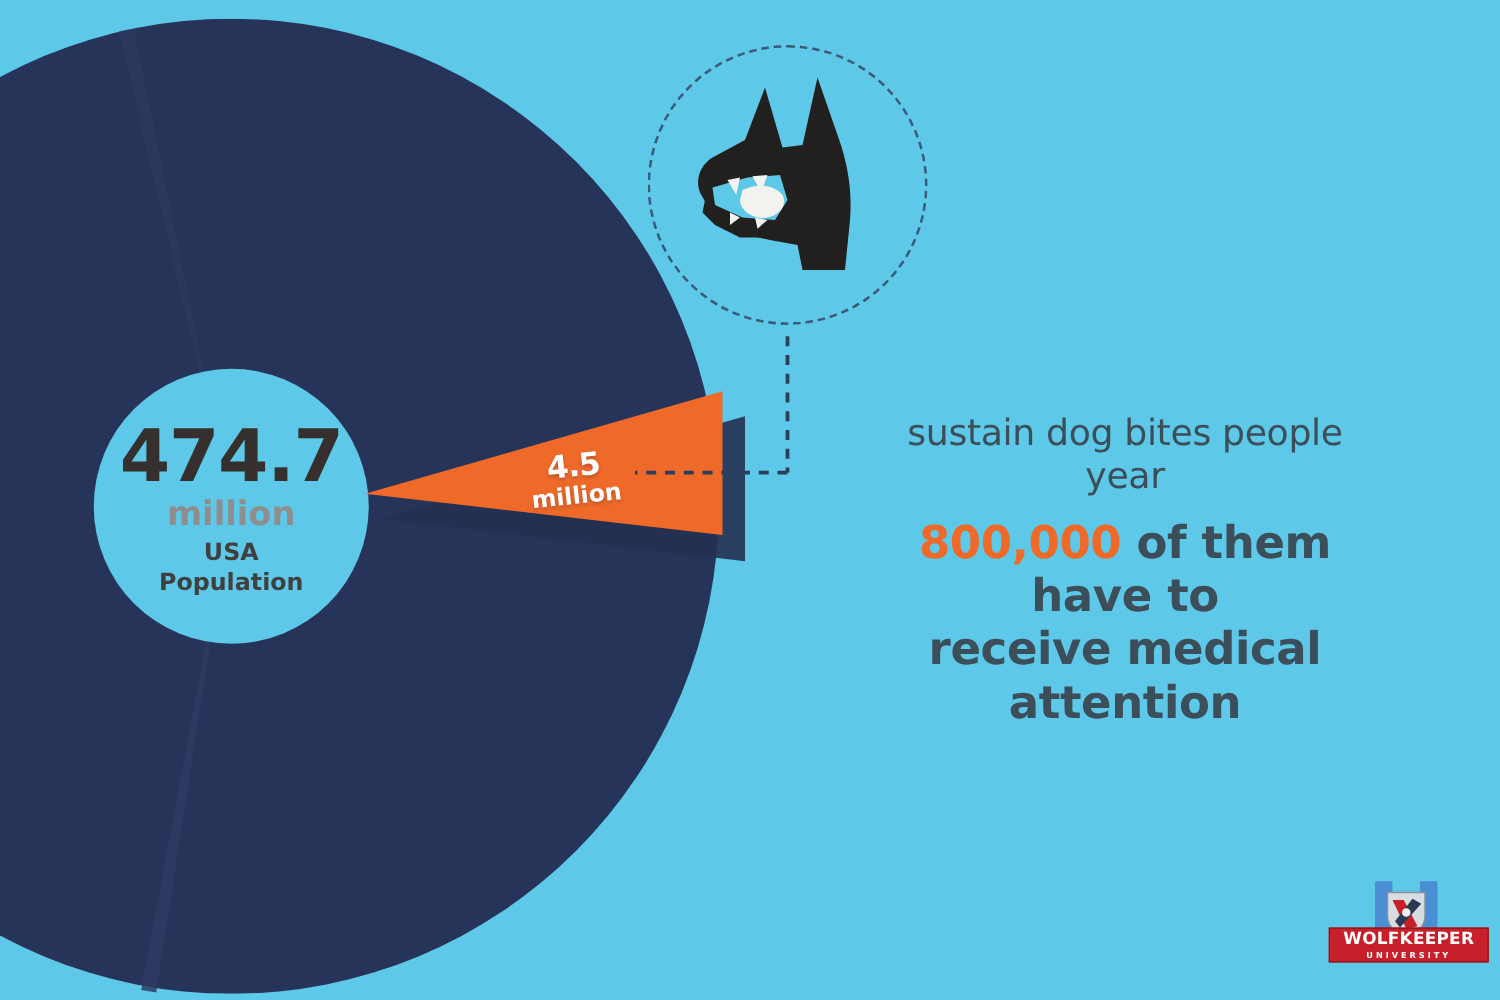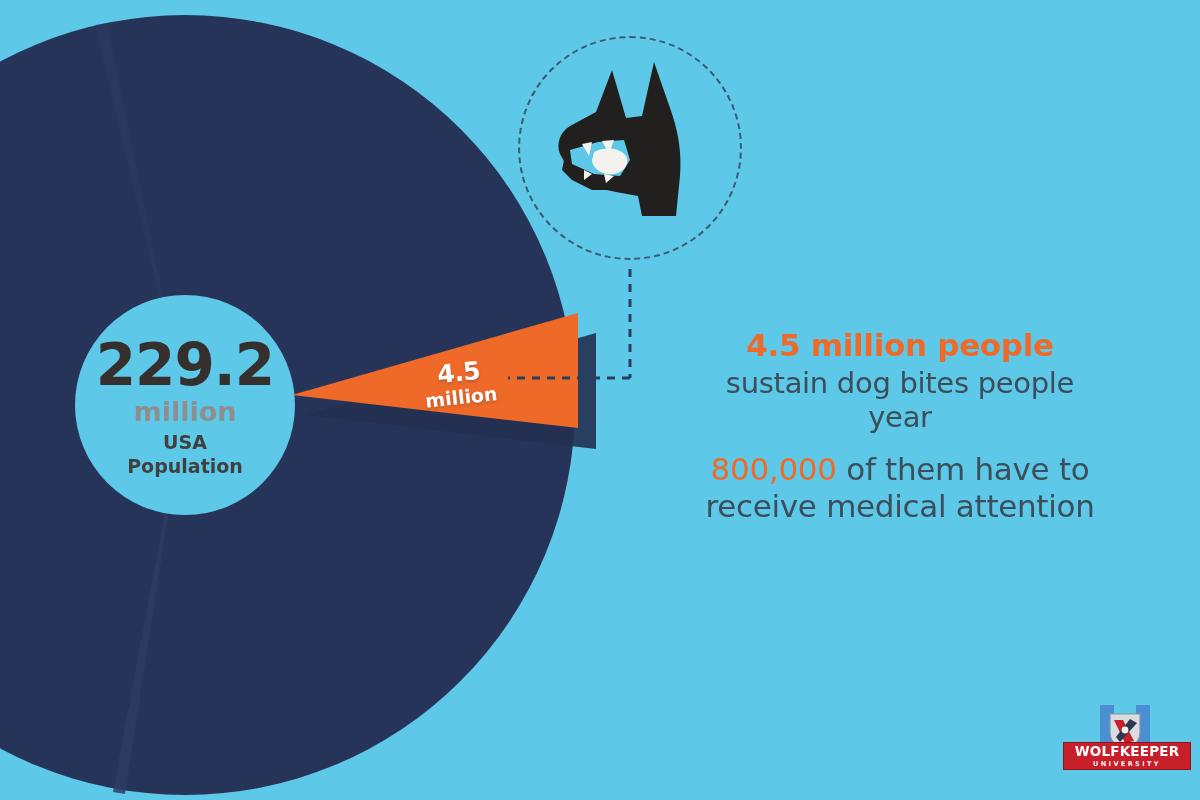--- a/index.html
+++ b/index.html
@@ -130,22 +130,22 @@
   }
   #stat-text .subline {
     font-size: 29px;
     font-weight: 400;
     color: #3c4e59;
     letter-spacing: -0.3px;
     margin-top: 2px;
   }
   #stat-text .para2 {
     margin-top: 17px;
-    font-size: 31px;
-    font-weight: 400;
+    font-size: 36px;
+    font-weight: 700;
     color: #3c4e59;
     letter-spacing: -0.3px;
   }
   #stat-text .para2 .hl { color: #ef6a28; }
 
   
   #logo {
     position: absolute;
     left: 1063px;
     top: 703px;
@@ -206,21 +206,21 @@
       <circle cx="390" cy="390" r="110" fill="#5ec8e8"></circle>
     </svg>
 
     <svg style="position:absolute;left:0;top:0;width:780px;height:780px;overflow:visible" viewBox="0 0 780 780" xmlns="http://www.w3.org/2000/svg">
       <path d="M 503 388 L 793 306 L 793 422 Z" fill="#233051" opacity="0.9" transform="translate(8,12)"></path>
       <path d="M 497 380 L 783 298 L 783 413 Z" fill="#ef6a28"></path>
     </svg>
   </div>
 
   <div id="donut-center-label">
-    <div class="big-number">229.2</div>
+    <div class="big-number">474.7</div>
     <div class="million-word">million</div>
     <div class="sub-line">USA</div>
     <div class="sub-line">Population</div>
   </div>
 
   <div id="wedge-label">
     <div class="wl-num">4.5</div>
     <div class="wl-unit">million</div>
   </div>
 
@@ -282,21 +282,20 @@
         Z"></path>
 
       <path fill="#f4f2ee" d="M 38 114 L 46 118 L 38 124 Z"></path>
       <path fill="#f4f2ee" d="M 58 118 L 68 120 L 60 127 Z"></path>
 
       <path fill="#221f1f" d="M 14 84 L 30 78 L 32 88 L 18 92 Z"></path>
     </svg>
   </div>
 
   <div id="stat-text">
-    <div class="headline">4.5 million people</div>
     <div class="subline">sustain dog bites people year</div>
     <div class="para2">
       <span class="hl">800,000</span><span> of them have to</span>
       <div>receive medical attention</div>
     </div>
   </div>
 
   <div id="logo">
     <svg id="logo-u" viewBox="0 0 58 62" xmlns="http://www.w3.org/2000/svg">
       <path fill="#4a8fd4" d="M 4 2 L 18 2 L 18 36 C 18 46 24 50 29 50 C 34 50 40 46 40 36 L 40 2 L 54 2 L 54 38 C 54 54 43 62 29 62 C 15 62 4 54 4 38 Z"></path>

